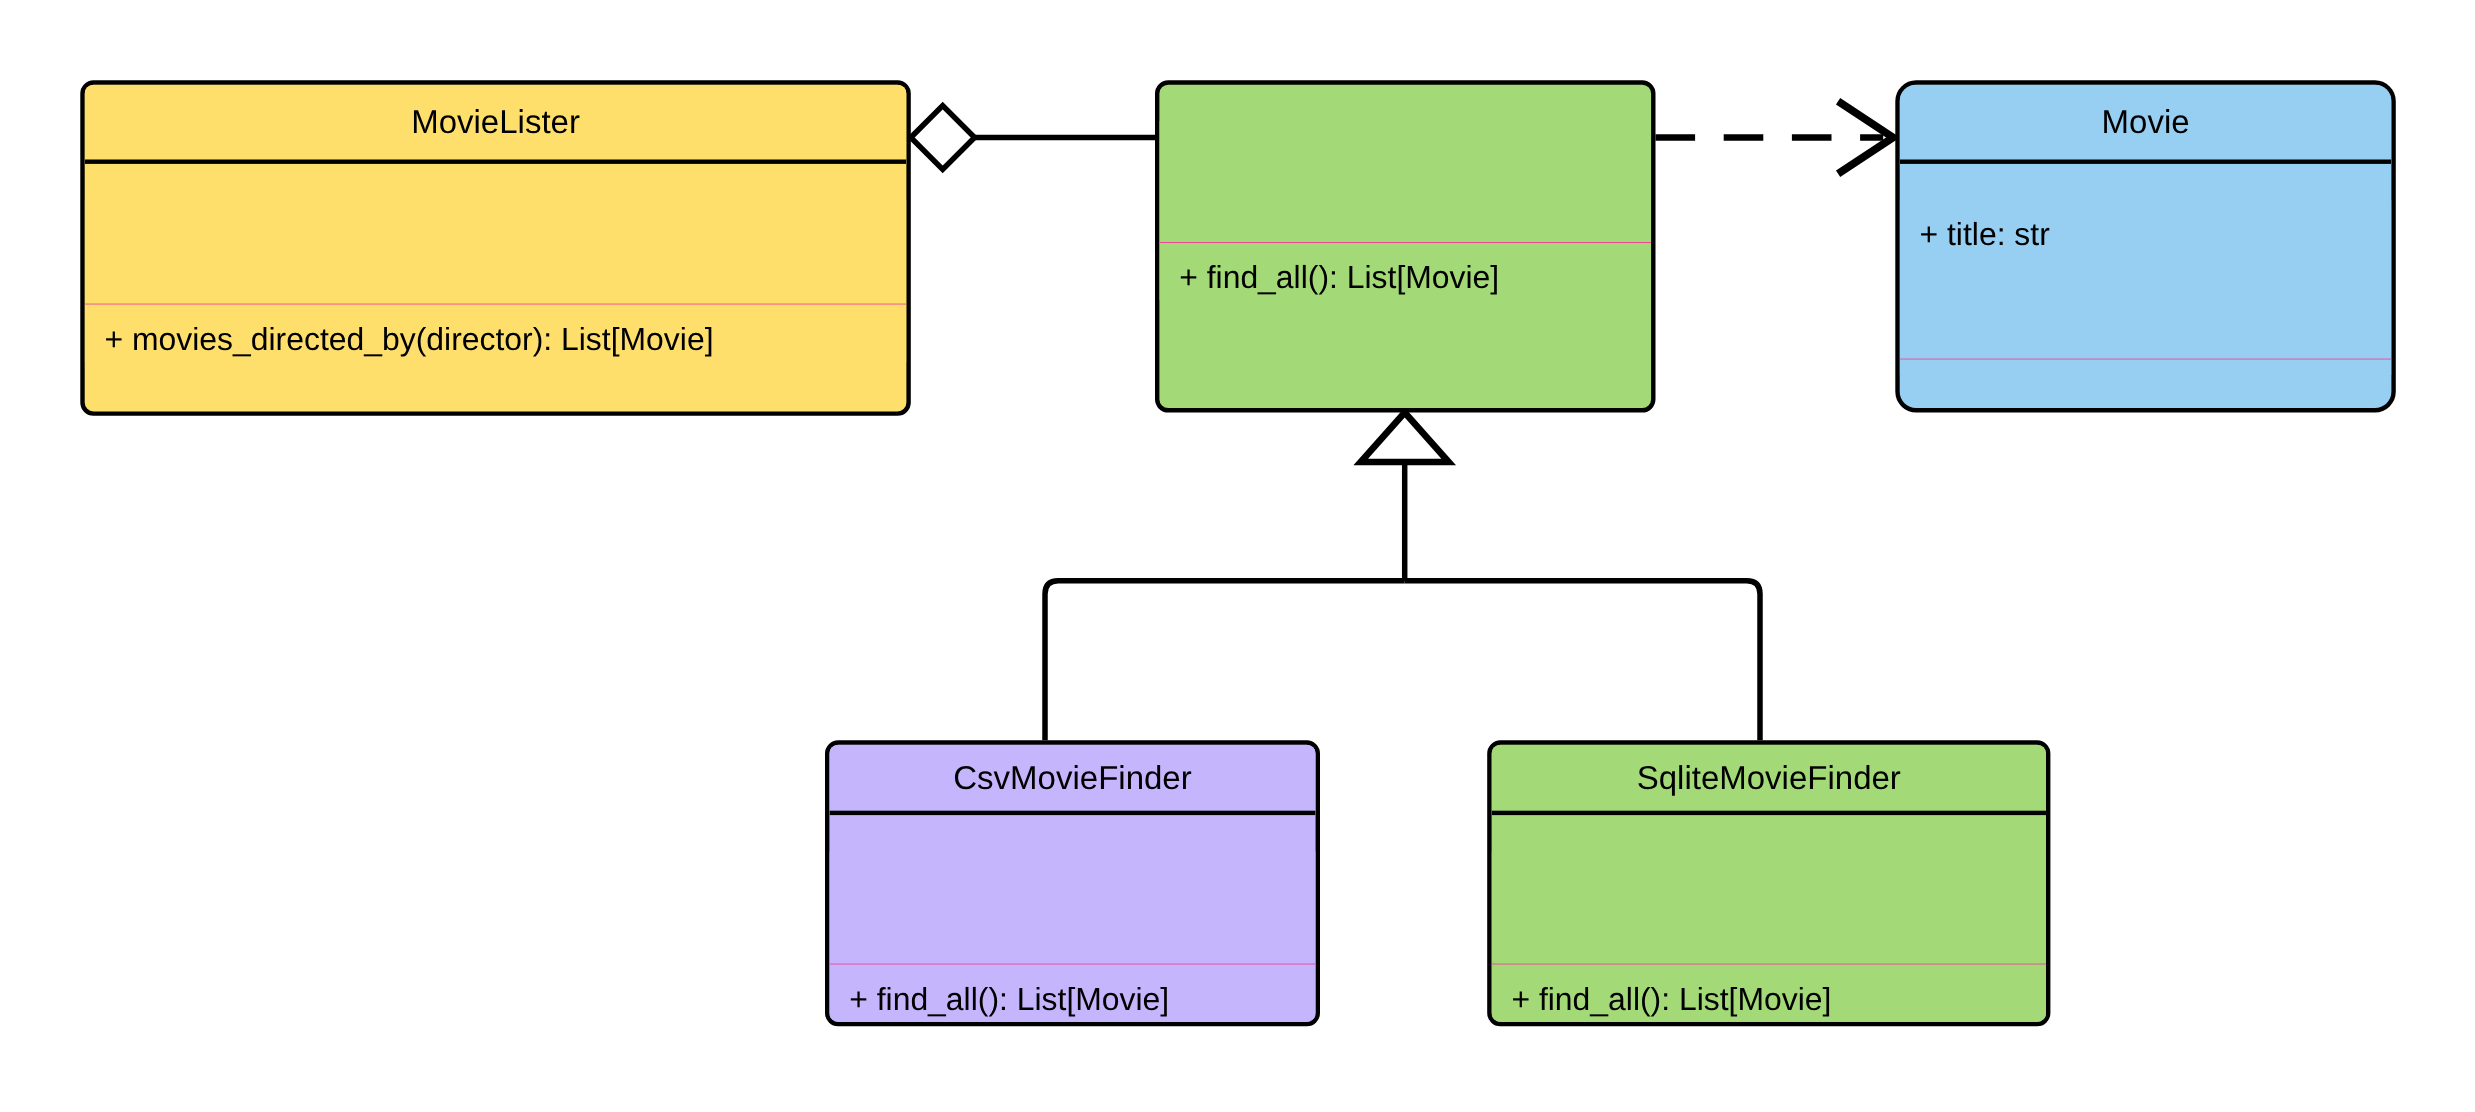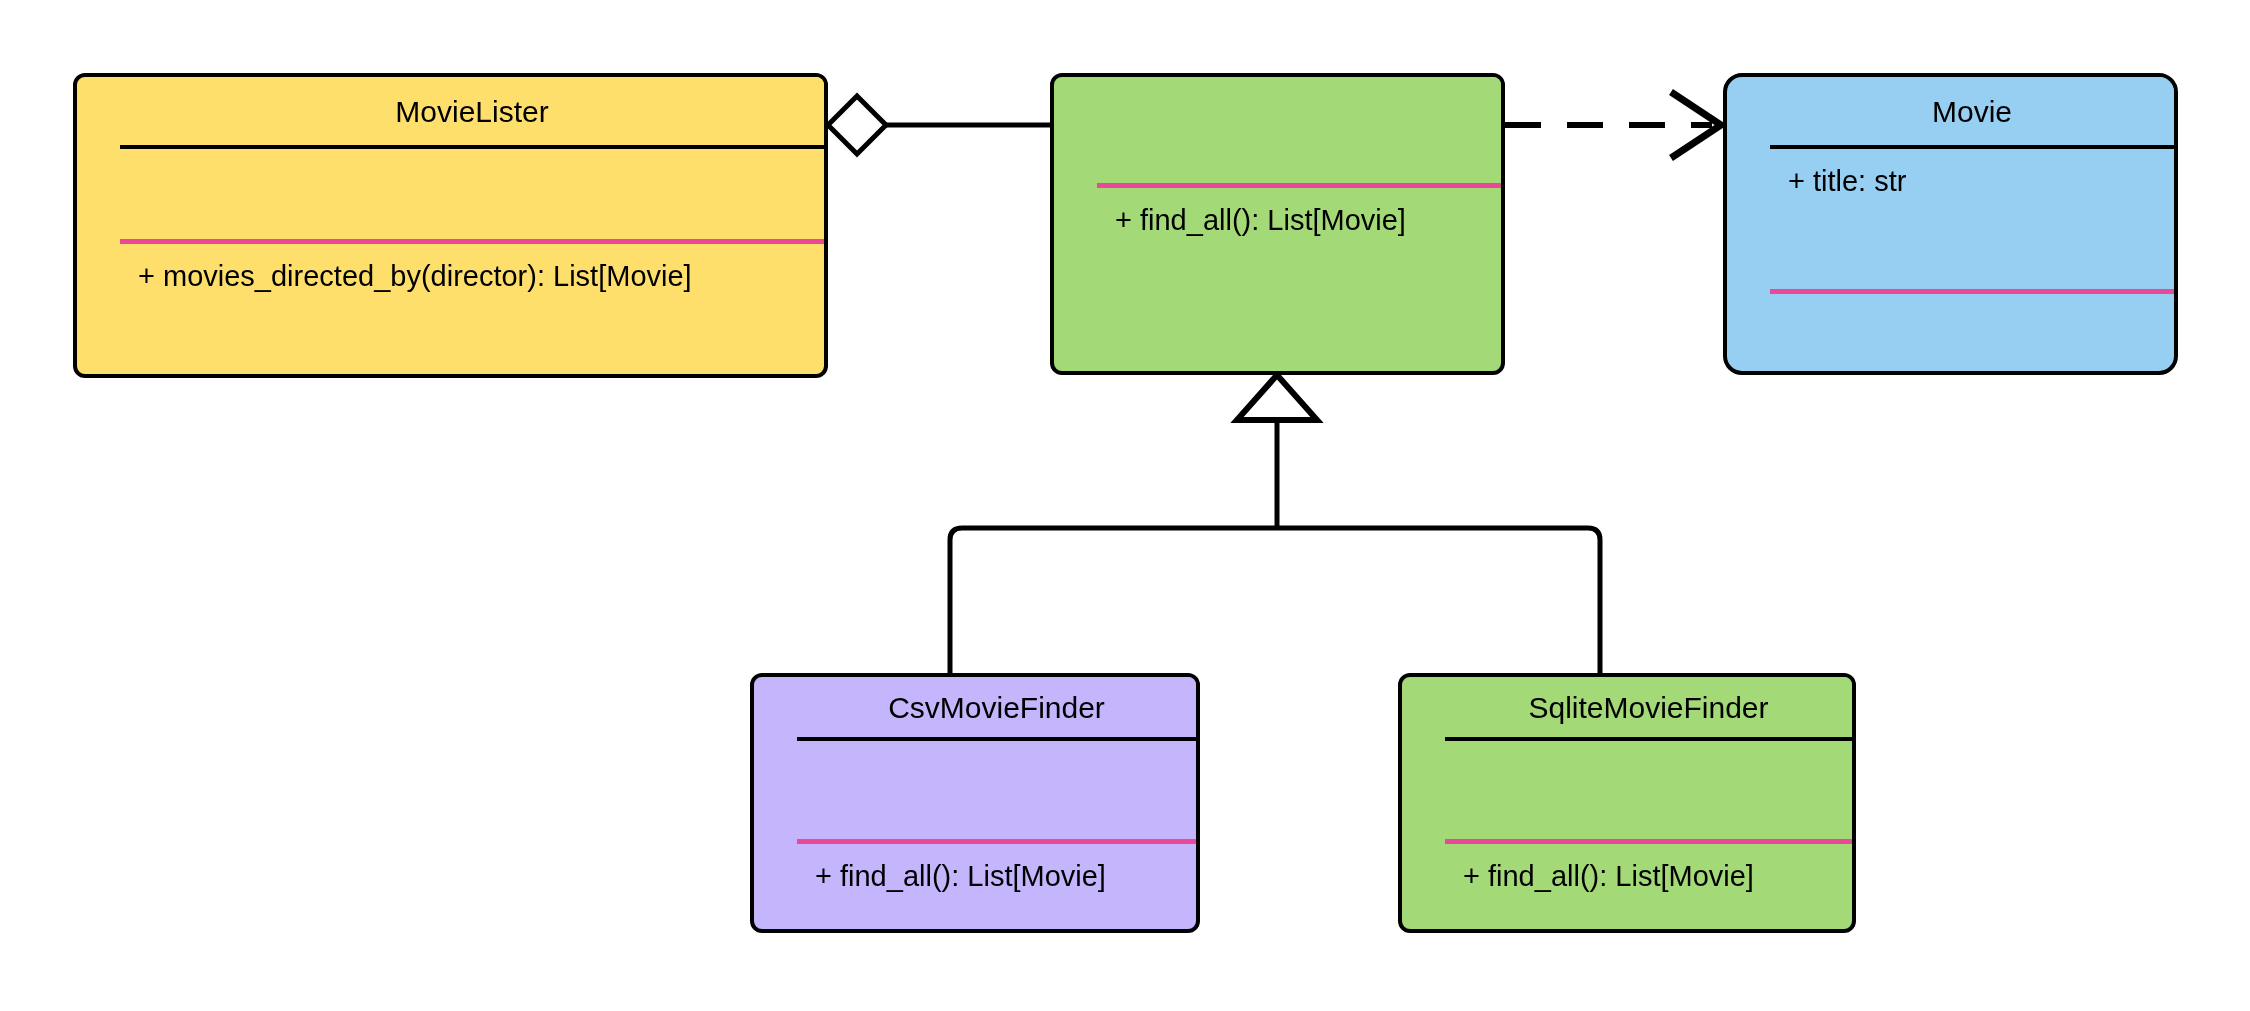--- a/index.html
+++ b/index.html
@@ -28,36 +28,36 @@
     height: 1011px;
     pointer-events: none;
   }
   .uml-class {
     position: absolute;
     box-sizing: border-box;
     border: 4px solid #000000;
     border-radius: 12px;
     overflow: hidden;
     background: #ffffff;
-    padding-left: 43px;
   }
   .uml-compartment {
     box-sizing: border-box;
     width: 100%;
     background: inherit;
   }
   .uml-name-compartment {
     display: flex;
     align-items: center;
     justify-content: center;
     border-bottom: 4px solid #000000;
   }
   .uml-attrs-compartment {
-    border-bottom: 5px solid #ec4899;
+    border-bottom: 1px solid #ec4899;
     padding: 14px 18px 0 18px;
+    margin-top: 33px;
   }
   .uml-ops-compartment {
     padding: 14px 18px 0 18px;
   }
   .uml-class-name {
     font-size: 30px;
     color: #000000;
     line-height: 1.1;
     white-space: nowrap;
   }
@@ -130,21 +130,21 @@
   <div class="uml-class" style="left:750px; top:673px; width:450px; height:260px; background:#c4b5fd;">
     <div class="uml-compartment uml-name-compartment" style="height:64px;">
       <span class="uml-class-name">CsvMovieFinder</span>
     </div>
     <div class="uml-compartment uml-attrs-compartment empty-compartment" style="height:103px;"></div>
     <div class="uml-compartment uml-ops-compartment">
       <div class="uml-member">+ find_all(): List[Movie]</div>
     </div>
   </div>
 
-  <div class="uml-class" style="left:1398px; top:673px; width:458px; height:260px; background:#a3d977;">
+  <div class="uml-class" style="left:1352px; top:673px; width:512px; height:260px; background:#a3d977;">
     <div class="uml-compartment uml-name-compartment" style="height:64px;">
       <span class="uml-class-name">SqliteMovieFinder</span>
     </div>
     <div class="uml-compartment uml-attrs-compartment empty-compartment" style="height:103px;"></div>
     <div class="uml-compartment uml-ops-compartment">
       <div class="uml-member">+ find_all(): List[Movie]</div>
     </div>
   </div>
 
 </div>

